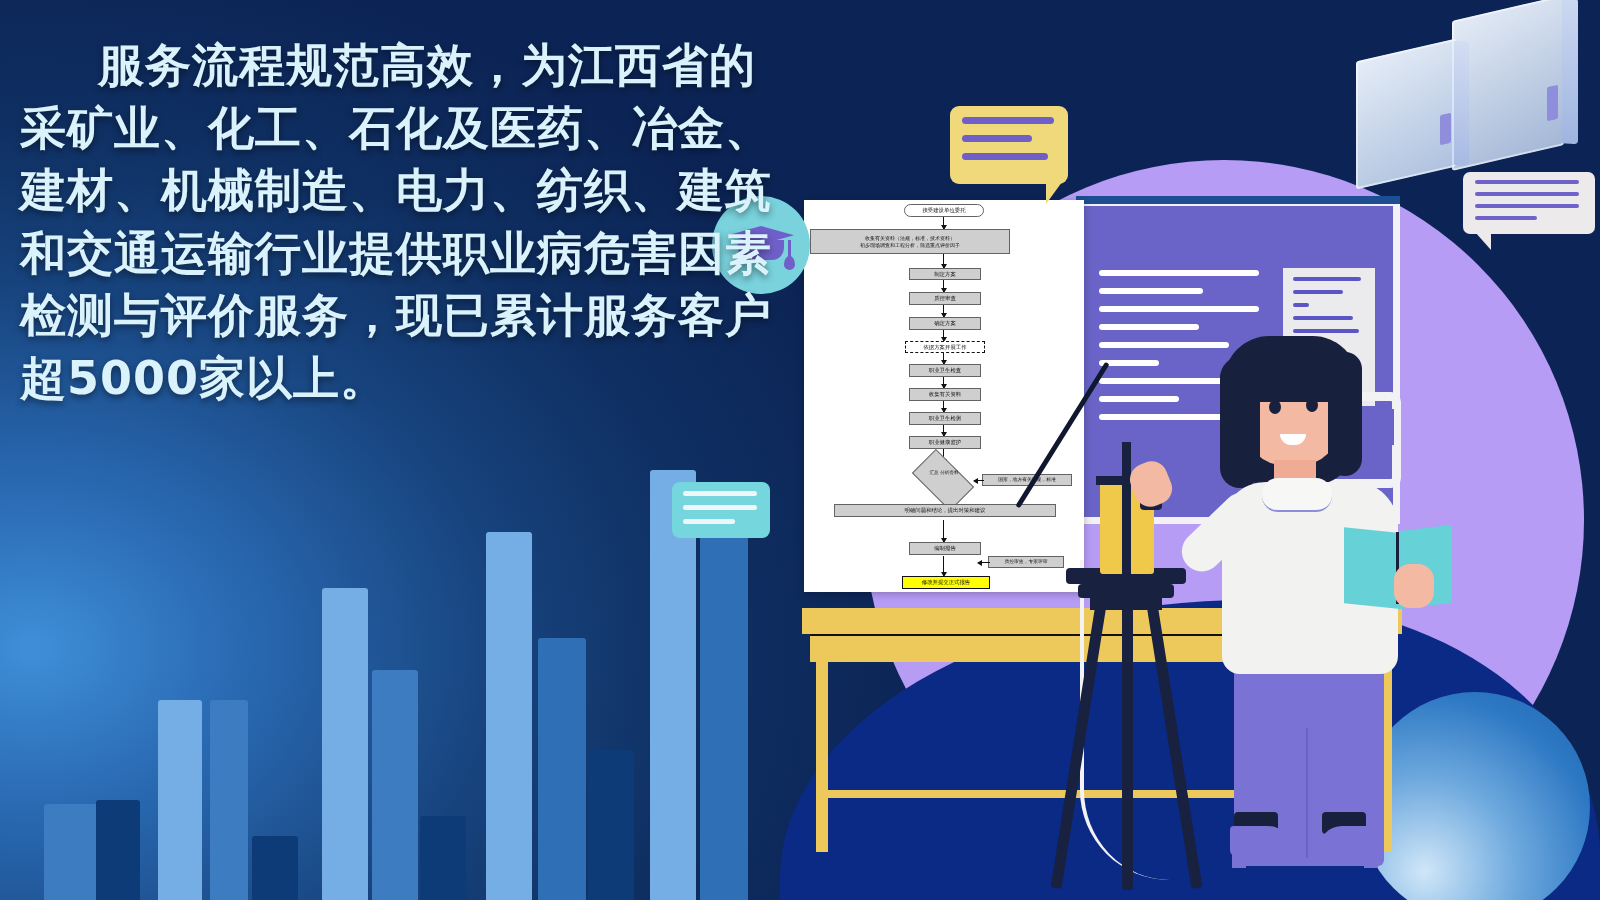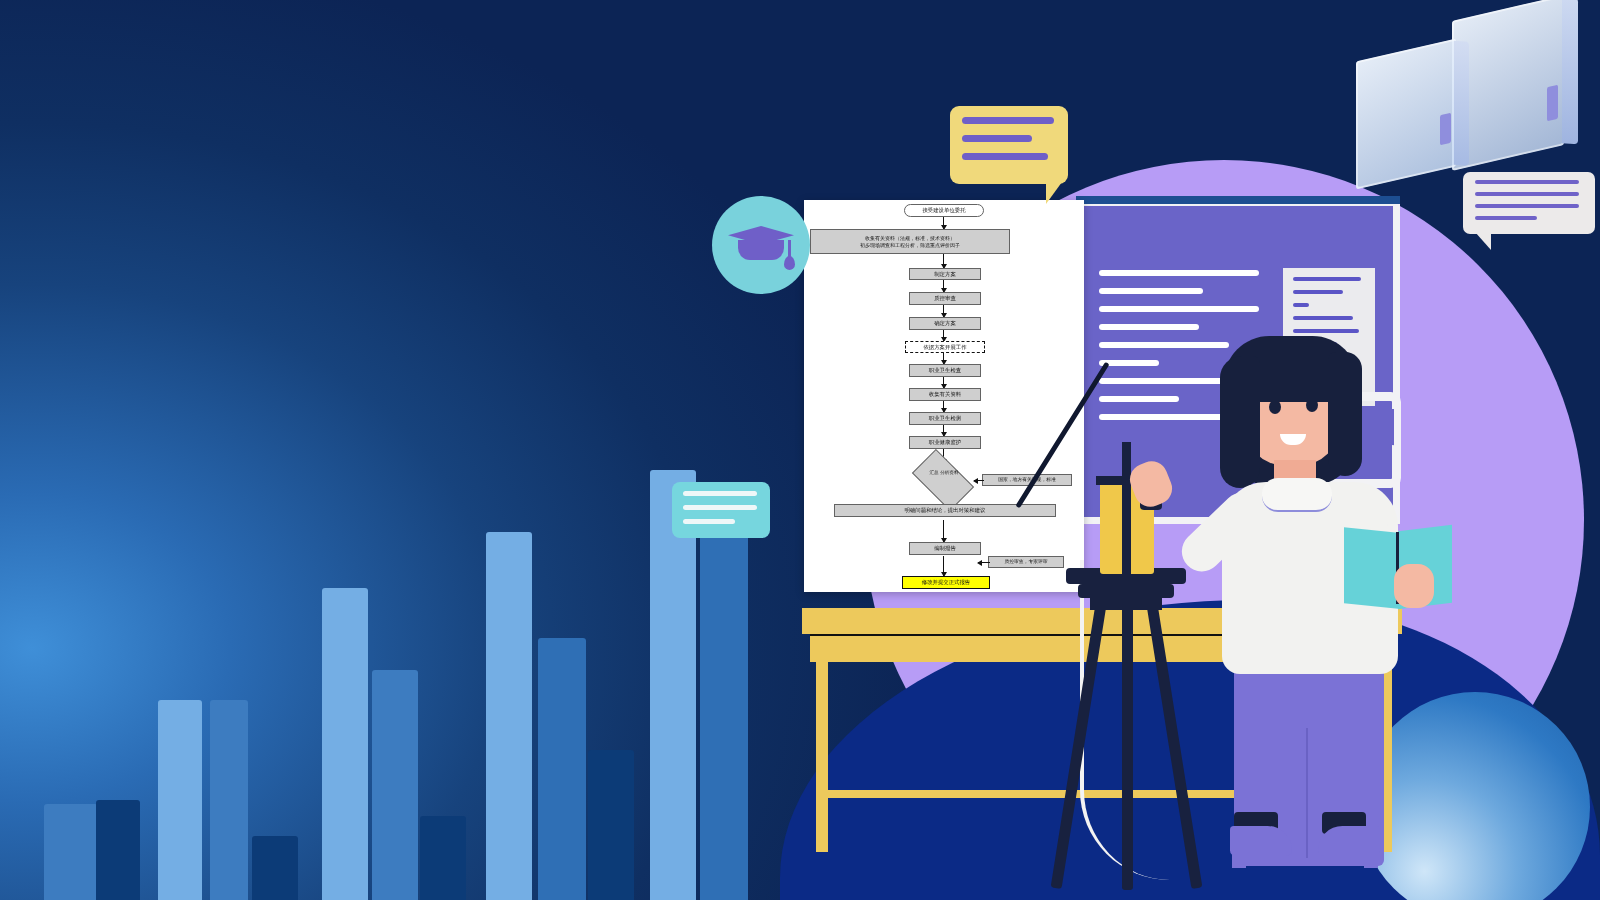--- a/index.html
+++ b/index.html
@@ -219,20 +219,21 @@
     <div class="bar" style="left:322px; width:46px; height:312px; background:#74aee4;"></div>
     <div class="bar" style="left:372px; width:46px; height:230px; background:#3d7cc0;"></div>
     <div class="bar" style="left:420px; width:46px; height:84px;  background:#0c3b77;"></div>
     <div class="bar" style="left:486px; width:46px; height:368px; background:#74aee4;"></div>
     <div class="bar" style="left:538px; width:48px; height:262px; background:#2f6fb5;"></div>
     <div class="bar" style="left:588px; width:46px; height:150px; background:#0c3b77;"></div>
     <div class="bar" style="left:650px; width:46px; height:430px; background:#74aee4;"></div>
     <div class="bar" style="left:700px; width:48px; height:388px; background:#2f6fb5;"></div>
   </div>
 
+  <div class="headline">服务流程规范高效，为江西省的采矿业、化工、石化及医药、冶金、建材、机械制造、电力、纺织、建筑和交通运输行业提供职业病危害因素检测与评价服务，现已累计服务客户超5000家以上。</div>
 
   <div class="illus">
     <div class="big-circle"></div>
 
     <div class="board-purple">
       <div class="pboard-lines">
         <div class="pline" style="width:160px;"></div>
         <div class="pline" style="width:104px;"></div>
         <div class="pline" style="width:160px;"></div>
         <div class="pline" style="width:100px;"></div>

